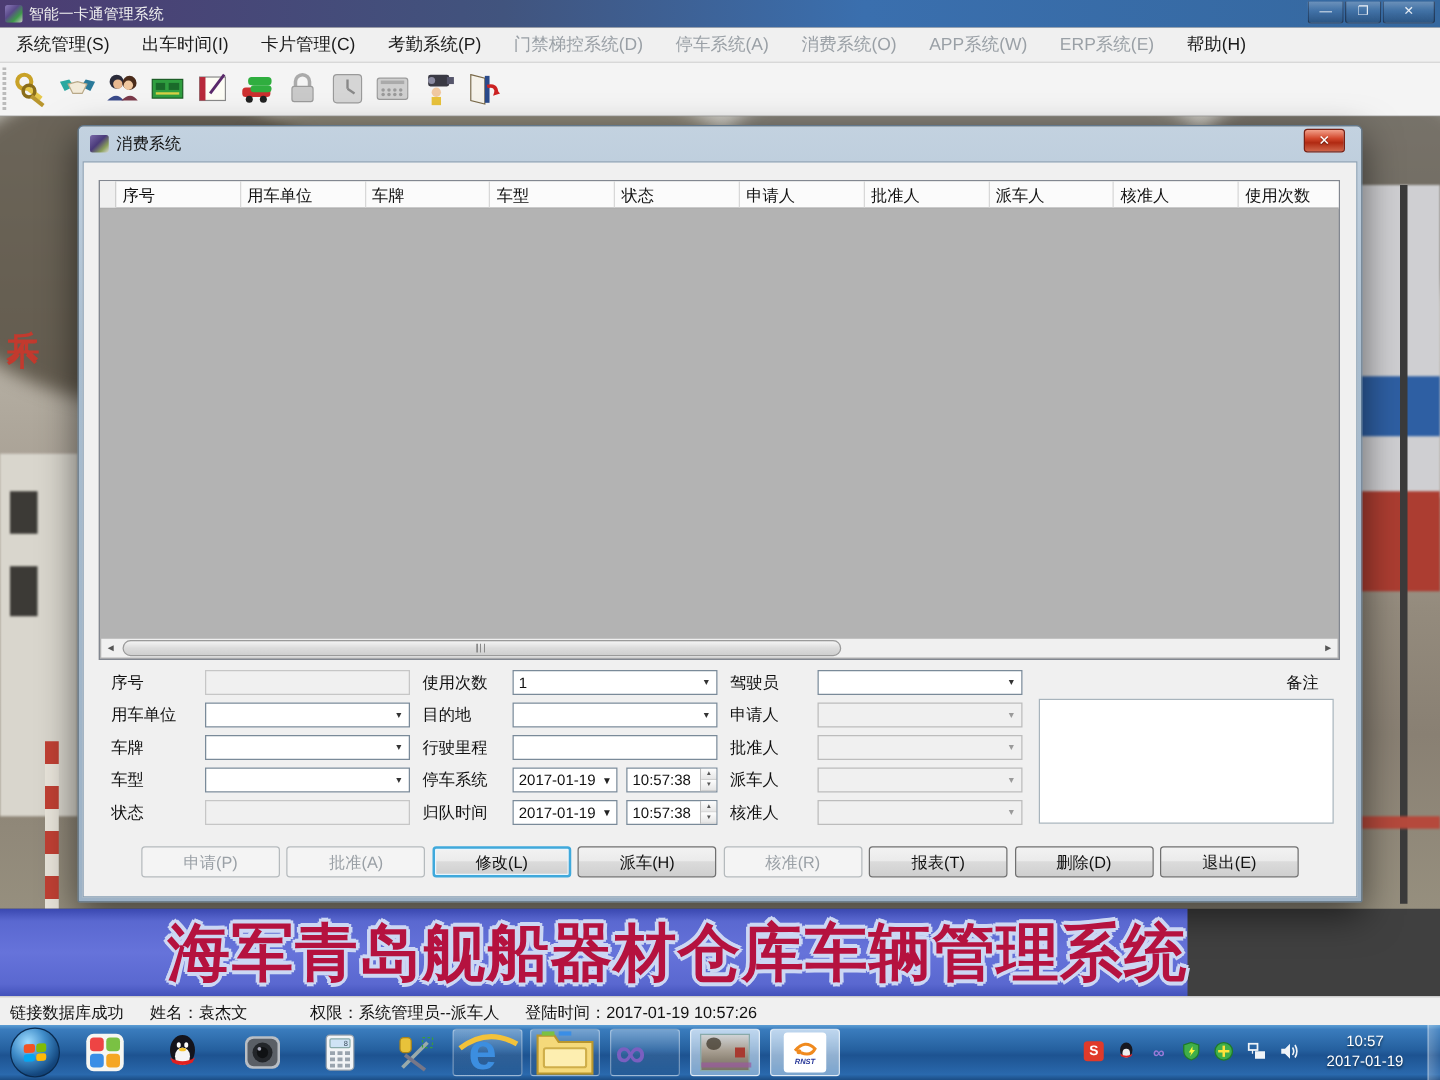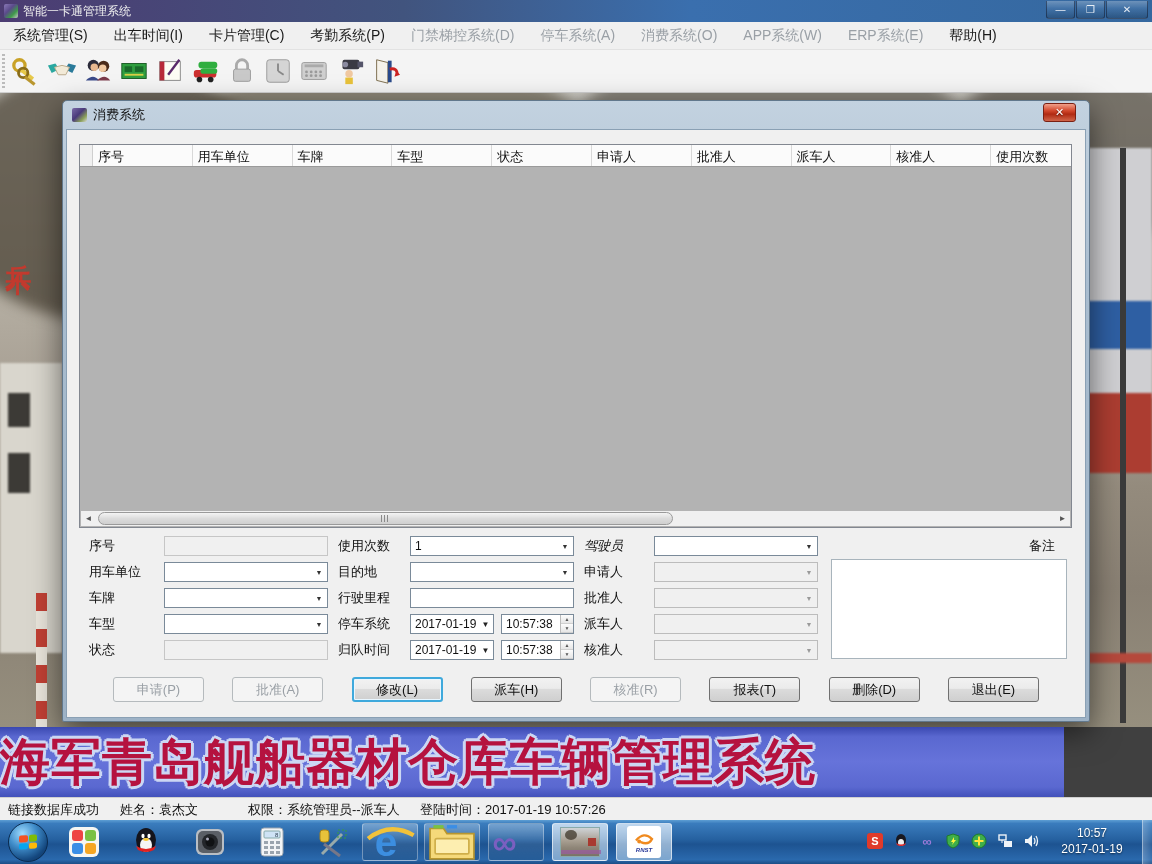--- a/index.html
+++ b/index.html
@@ -100,30 +100,30 @@
   .dtp .darr{width:15px;font-size:8px;color:#222;display:flex;align-items:center;justify-content:center;}
   .spin{width:13px;height:100%;display:flex;flex-direction:column;border-left:1px solid #bcbcbc;}
   .spin span{flex:1;font-size:5px;color:#555;display:flex;align-items:center;justify-content:center;
     background:linear-gradient(180deg,#fdfdfd,#e6e6e6);border-bottom:1px solid #d0d0d0;}
   .memo{position:absolute;left:768px;top:458px;width:236px;height:100px;background:#fff;
     border:1px solid #a8b4bc;resize:none;font-size:12px;}
 
   
   .btnrow{position:absolute;left:50px;top:576px;width:926px;height:25px;display:flex;
     justify-content:space-between;}
-  .dbtn{width:91px;height:25px;font-size:13px;color:#111;border:1px solid #707070;border-radius:3px;
+  .dbtn{width:111px;height:25px;font-size:13px;color:#111;border:1px solid #707070;border-radius:3px;
     background:linear-gradient(180deg,#f2f2f2 0%,#ebebeb 45%,#dbdbdb 50%,#cfcfcf 100%);
     display:flex;align-items:center;justify-content:center;text-align:right;}
   .dbtn.dis{color:#9aa0a6;border-color:#b5babd;background:#f4f4f4;}
   .dbtn.focus{border:2px solid #3fa9dc;box-shadow:inset 0 0 0 1px #e8f6ff;}
 
   
-  .banner{position:absolute;left:0;top:727px;width:1064px;height:70px;
+  .banner{position:absolute;left:0;top:727px;width:950px;height:70px;
     background:linear-gradient(180deg,#3a48b0 0%,#5a68d0 14%,#6673da 50%,#5a68d0 86%,#4251ba 100%);
-    display:flex;align-items:center;justify-content:flex-start;}
+    display:flex;align-items:center;justify-content:flex-end;}
   .banner .btext{font-size:50px;font-weight:bold;color:#b5123f;letter-spacing:1px;white-space:nowrap;
     text-shadow:-2px -2px 0 #ccd7f3,2px -2px 0 #ccd7f3,-2px 2px 0 #ccd7f3,2px 2px 0 #ccd7f3,
       -3px 0 0 #ccd7f3,3px 0 0 #ccd7f3,0 -3px 0 #ccd7f3,0 3px 0 #ccd7f3;}
 
   
   .statusbar{position:absolute;left:0;top:797px;width:1152px;height:39px;background:#f0f0f0;
     border-top:1px solid #d0d0d0;font-size:13px;color:#111;}
   .statusbar span{position:absolute;top:3px;white-space:nowrap;}
 
   
@@ -377,21 +377,21 @@
       <span class="darr">▼</span>
       </div>
     <div class="dtp" style="left:438px;top:539px;width:73px;">
       <span class="dval">10:57:38</span>
       <span class="spin">
           <span>▲</span>
           <span>▼</span>
         </span>
       </div>
 
-    <div class="flabel" style="left:521px;top:435px;font-style:italic;">驾驶员</div>
+    <div class="flabel" style="left:521px;top:435px;">驾驶员</div>
     <div class="combo" style="left:591px;top:435px;width:164px;">
       <span class="cval"></span>
       <span class="carr">▼</span>
       </div>
     <div class="flabel" style="left:521px;top:461px;">申请人</div>
     <div class="combo dis" style="left:591px;top:461px;width:164px;">
       <span class="cval"></span>
       <span class="carr">▼</span>
       </div>
     <div class="flabel" style="left:521px;top:487px;">批准人</div>

